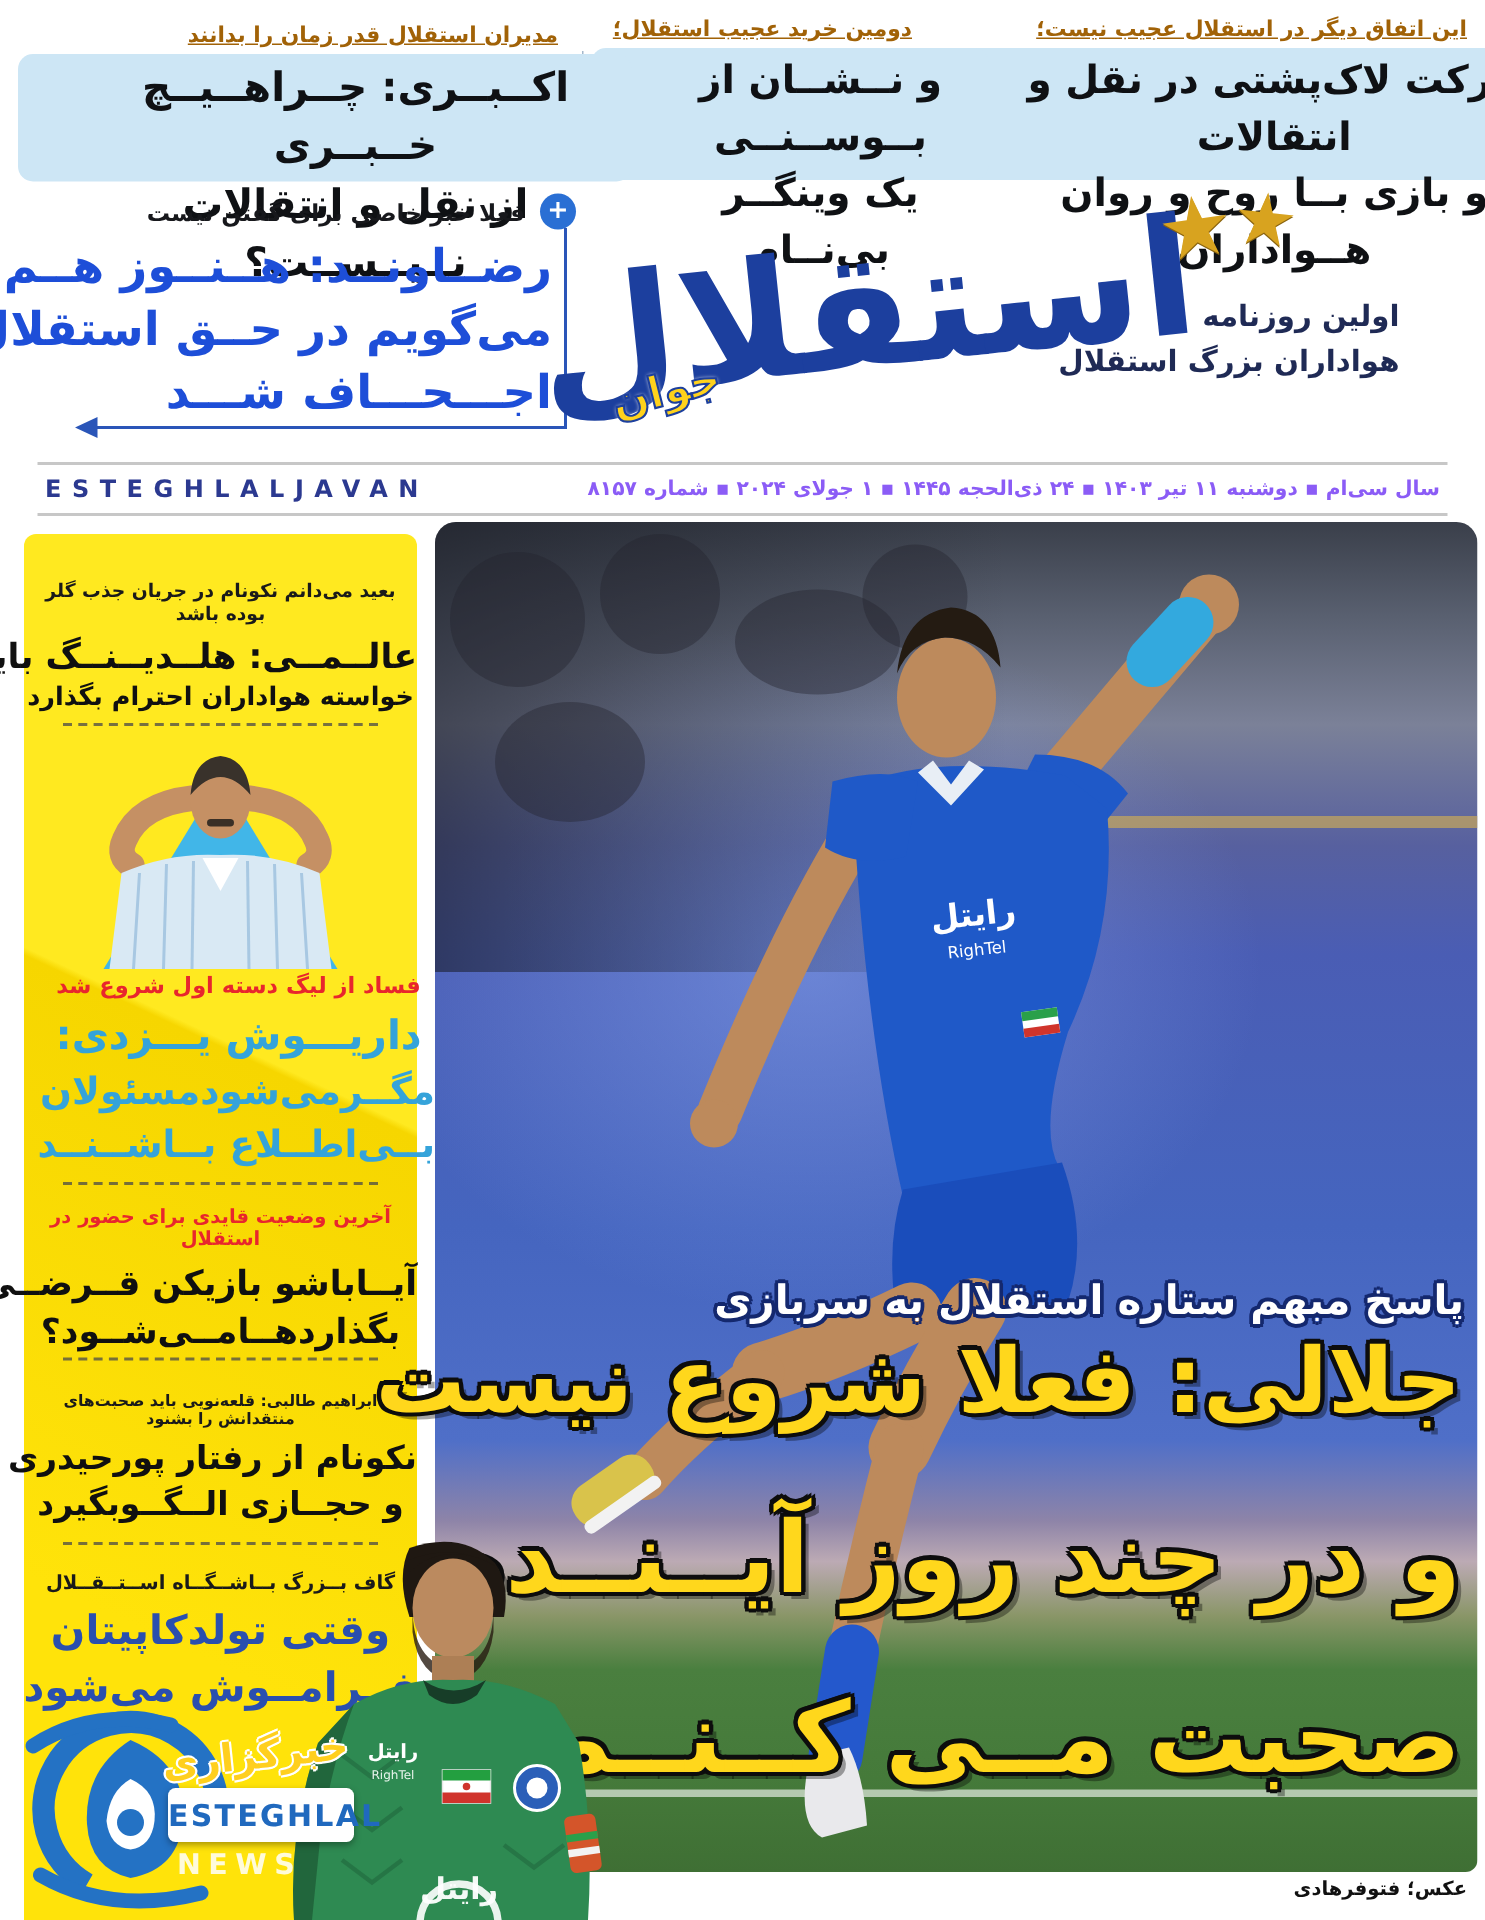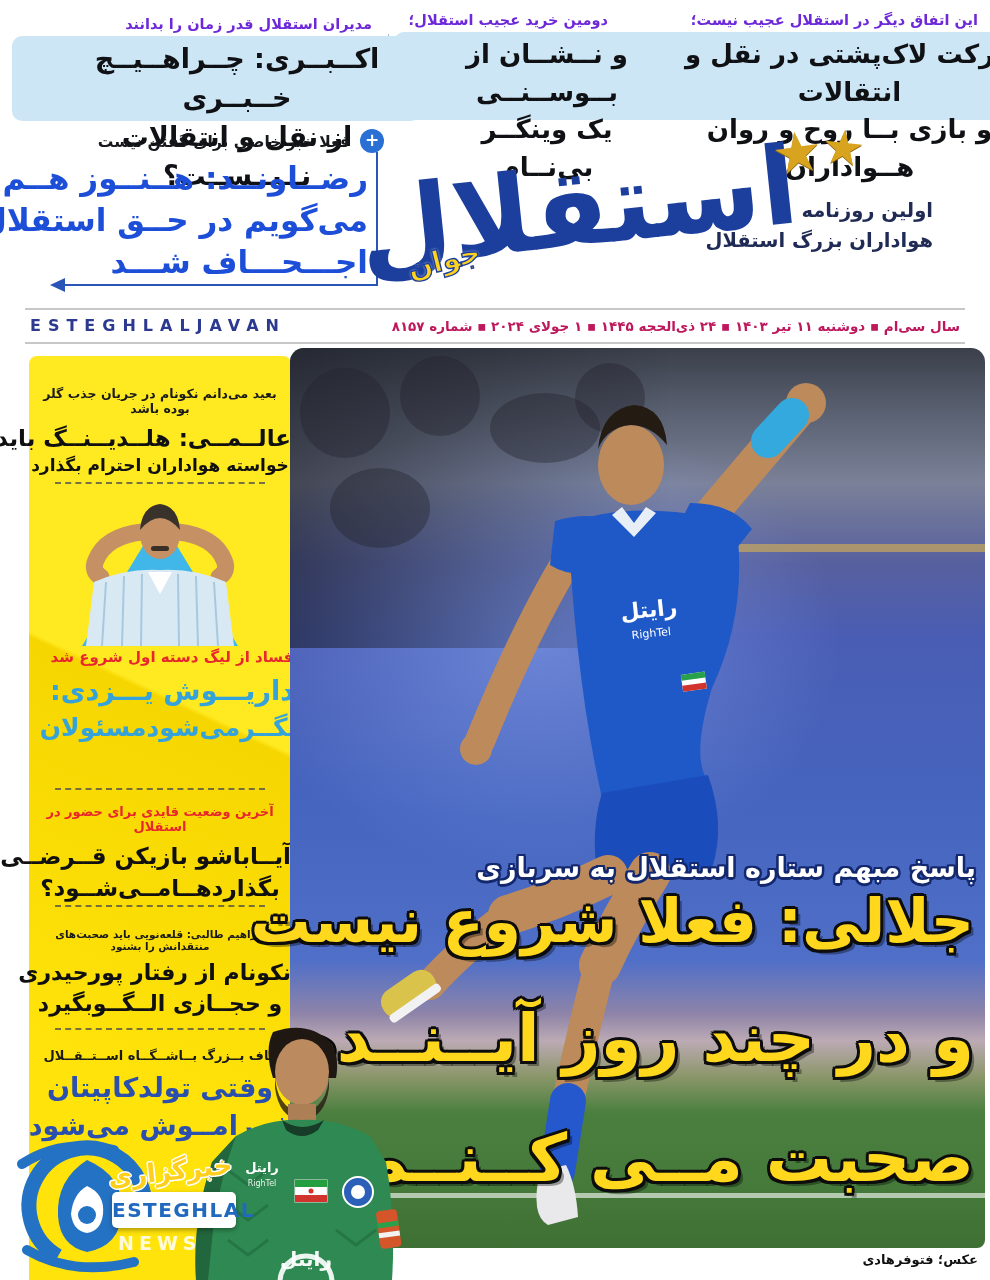--- a/index.html
+++ b/index.html
@@ -1,21 +1,21 @@
 <!DOCTYPE html>
 <html lang="fa"><head>
 <meta charset="utf-8">
 <style>
   html,body{margin:0;padding:0;background:#e9e9e9;}
   .page{position:relative;width:990px;height:1280px;background:#fff;overflow:hidden;
         font-family:"DejaVu Sans",sans-serif;}
   .abs{position:absolute;}
 
   
-  .kicker-sm{font-size:14.5px;font-weight:bold;color:#6d28d9;direction:rtl;text-align:center;white-space:nowrap;}
+  .kicker-sm{font-size:14.5px;font-weight:bold;color:#a16207;direction:rtl;text-align:center;white-space:nowrap;text-decoration:underline;}
   .bluebox{background:#cde6f5;border-radius:10px;direction:rtl;text-align:center;padding-left:41px;}
   .bluebox .hl{font-weight:bold;color:#0f1114;line-height:1.45;}
   .vdiv{border-left:1.5px solid #a3b8cc;width:0;}
 
   
   .rez-kicker{font-size:15.5px;font-weight:bold;color:#17181c;direction:rtl;text-align:right;}
   .rez-line{font-size:31px;font-weight:bold;color:#1d4ed8;direction:rtl;text-align:right;white-space:nowrap;}
   .plus-icon{width:24px;height:24px;border-radius:50%;background:#2a6fd4;color:#fff;font-size:17px;
              font-weight:bold;text-align:center;line-height:23px;}
 
@@ -23,24 +23,24 @@
   .logo-main{font-weight:bold;color:#1c3f9e;font-size:108px;text-align:center;transform:rotate(-6deg);
              direction:rtl;line-height:1;letter-spacing:-4px;}
   .logo-badge{font-size:29px;font-weight:bold;color:#ffd21c;-webkit-text-stroke:1.4px #1c3f9e;
               transform:rotate(-14deg);text-shadow:0 0 3px #fff;}
   .star{color:#d8a31f;text-shadow:0 1px 0 #8a6410;}
   .tagline{direction:rtl;text-align:right;color:#1f2a55;font-weight:bold;font-size:19.5px;line-height:1.55;}
 
   
   .rule{border-top:2px solid #c7c7c7;}
   .latin{font-size:16px;font-weight:bold;letter-spacing:7px;color:#2b3990;}
-  .pdate{font-size:13.5px;font-weight:bold;color:#be185d;direction:rtl;text-align:left;white-space:nowrap;}
-
-  
-  .sidebar{left:29px;top:356px;width:262px;height:924px;border-radius:8px 8px 0 0;
+  .pdate{font-size:13.5px;font-weight:bold;color:#8b5cf6;direction:rtl;text-align:left;white-space:nowrap;}
+
+  
+  .sidebar{left:16px;top:356px;width:262px;height:924px;border-radius:8px 8px 0 0;
            background:linear-gradient(205deg,#ffe920 38%,#f6d600 38.5%,#ffe30a 78%);z-index:1;}
   .sb-item{position:absolute;left:0;width:262px;text-align:center;direction:rtl;}
   .sb-kicker{font-weight:bold;color:#1a1a1a;}
   .sb-kicker.red{color:#e8262d;}
   .sb-line{font-weight:bold;color:#101010;line-height:1.4;white-space:nowrap;}
   .sb-line.cyan{color:#35a3da;}
   .sb-line.blue{color:#2a4fae;}
   .dash{position:absolute;left:26px;width:210px;border-top:2px dashed #4a4a4a;opacity:.75;}
 
   
@@ -150,20 +150,21 @@
       <path d="M94,82 L106,104 L118,82 Z" fill="#fff"></path>
       <ellipse cx="106" cy="44" rx="20" ry="25" fill="#c59064"></ellipse>
       <path d="M86,40 Q88,16 106,14 Q124,16 126,40 Q116,28 106,28 Q96,28 86,40 Z" fill="#39322b"></path>
       <rect x="97" y="56" width="18" height="5" rx="2.5" fill="#3a2f26"></rect>
     </svg>
 
     <div class="sb-item" style="top:292px;padding-left:12px;">
       <div class="sb-kicker red" style="font-size:15px;">فساد از لیگ دسته اول شروع شد</div>
       <div class="sb-line cyan" style="font-size:27px;margin-top:6px;">داریـــوش یـــزدی:</div>
       <div class="sb-line cyan" style="font-size:25px;">مگــرمی‌شودمسئولان</div>
+      <div class="sb-line cyan" style="font-size:25px;">بــی‌اطــلاع بــاشــنــد</div>
     </div>
     <div class="dash" style="top:432px;"></div>
 
     <div class="sb-item" style="top:448px;">
       <div class="sb-kicker red" style="font-size:13px;">آخرین وضعیت قایدی برای حضور در استقلال</div>
       <div class="sb-line" style="font-size:23px;margin-top:6px;">آیــاباشو بازیکن قــرضــی</div>
       <div class="sb-line" style="font-size:23px;">بگذارد‌هــامــی‌شــود؟</div>
     </div>
     <div class="dash" style="top:549px;"></div>
 

